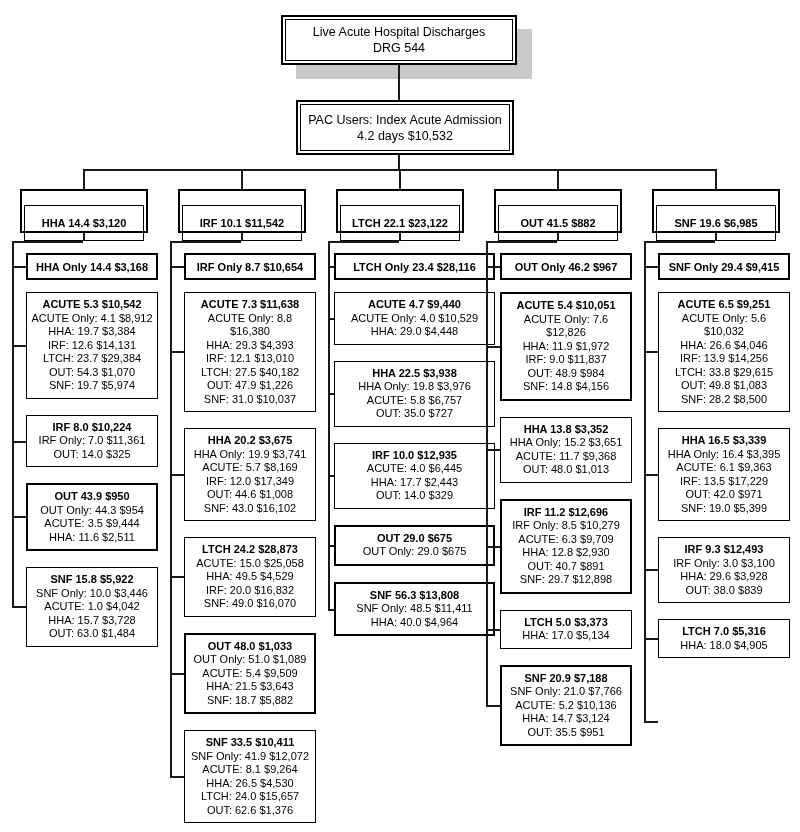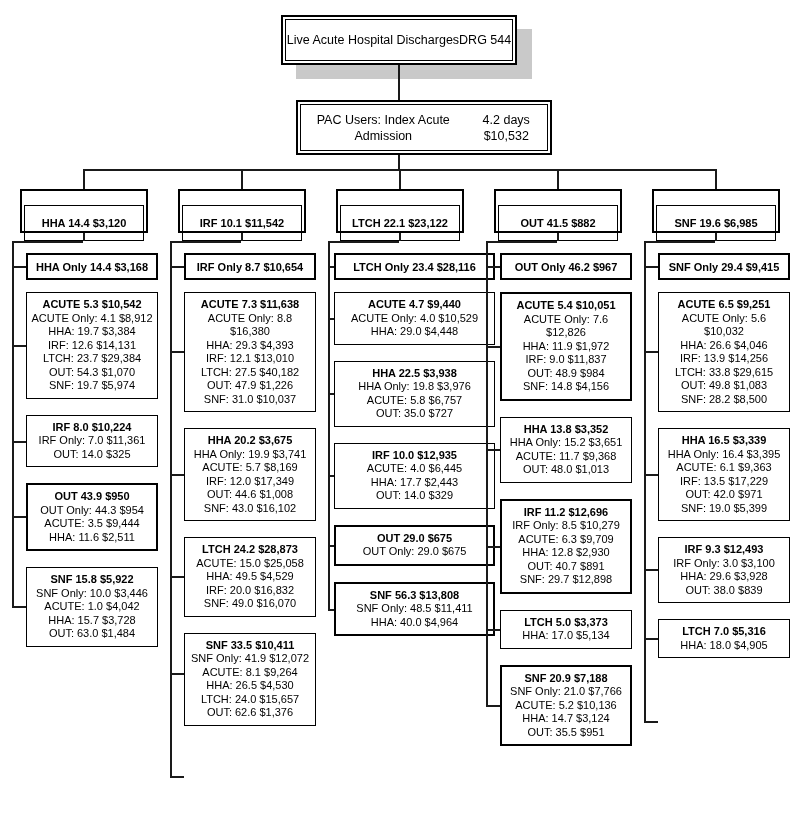--- a/index.html
+++ b/index.html
@@ -9,21 +9,21 @@
   #stage{
     position:relative;width:800px;height:832px;background:var(--bg);
     font-family:"Liberation Sans", sans-serif;color:#000;overflow:hidden;
   }
   .vline{position:absolute;width:2px;background:var(--line);}
   .hline{position:absolute;height:2px;background:var(--line);}
   .shadow{position:absolute;background:var(--shadow);}
   
   .dbl{position:absolute;box-sizing:border-box;border:2px solid var(--border);background:#fff;padding:2px;}
   .dbl .inner{box-sizing:border-box;border:1px solid var(--border);width:100%;height:100%;
-    display:flex;flex-direction:row;align-items:center;justify-content:center;text-align:center;}
+    display:flex;flex-direction:column;align-items:center;justify-content:center;text-align:center;}
   .dbl .inner div{line-height:16px;font-size:12.5px;}
   
   #columns{position:absolute;left:8px;top:189px;width:784px;display:flex;gap:6px;}
   .col{position:relative;width:152px;flex:none;}
   .hdr{position:relative;box-sizing:border-box;border:2px solid var(--border);background:#fff;padding:2px;
        width:128px;height:44px;margin:0 auto 20px auto;}
   .hdr .inner{box-sizing:border-box;border:1px solid var(--border);width:100%;height:100%;
        display:flex;align-items:center;justify-content:center;text-align:center;
        font-weight:bold;font-size:11px;margin-top:12px;}
   .only{box-sizing:border-box;border:2px solid var(--border);background:#fff;width:132px;margin:0 0 12px 18px;
@@ -47,21 +47,21 @@
 
   <div class="dbl" style="left:281px;top:15px;width:236px;height:50px;">
     <div class="inner">
       <div>Live Acute Hospital Discharges</div>
       <div>DRG 544</div>
     </div>
   </div>
 
   <div class="vline" style="left:398px;top:65px;height:35px;"></div>
 
-  <div class="dbl" style="left:296px;top:100px;width:256px;height:55px;">
+  <div class="dbl" style="left:296px;top:100px;width:218px;height:55px;">
     <div class="inner">
       <div>PAC Users: Index Acute Admission</div>
       <div>4.2 days $10,532</div>
     </div>
   </div>
 
   <div class="vline" style="left:398px;top:155px;height:16px;"></div>
   <div class="hline" style="left:83px;top:169px;width:634px;"></div>
   <div class="vline" style="left:83px;top:169px;height:20px;"></div>
   <div class="vline" style="left:241px;top:169px;height:20px;"></div>
@@ -133,20 +133,27 @@
           <div class="line">OUT: 44.6 $1,008</div>
           <div class="line">SNF: 43.0 $16,102</div>
         </div>
         <div class="box child">
           <div class="title">LTCH 24.2 $28,873</div>
           <div class="line">ACUTE: 15.0 $25,058</div>
           <div class="line">HHA: 49.5 $4,529</div>
           <div class="line">IRF: 20.0 $16,832</div>
           <div class="line">SNF: 49.0 $16,070</div>
         </div>
+        <div class="box child bold">
+          <div class="title">OUT 48.0 $1,033</div>
+          <div class="line">OUT Only: 51.0 $1,089</div>
+          <div class="line">ACUTE: 5.4 $9,509</div>
+          <div class="line">HHA: 21.5 $3,643</div>
+          <div class="line">SNF: 18.7 $5,882</div>
+        </div>
         <div class="box child">
           <div class="title">SNF 33.5 $10,411</div>
           <div class="line">SNF Only: 41.9 $12,072</div>
           <div class="line">ACUTE: 8.1 $9,264</div>
           <div class="line">HHA: 26.5 $4,530</div>
           <div class="line">LTCH: 24.0 $15,657</div>
           <div class="line">OUT: 62.6 $1,376</div>
         </div>
         <div class="cseg" style="left: 75px; top: 44px; width: 2px; height: 8px;"></div>
         <div class="cseg" style="left: 4px; top: 52px; width: 71px; height: 2px;"></div>

